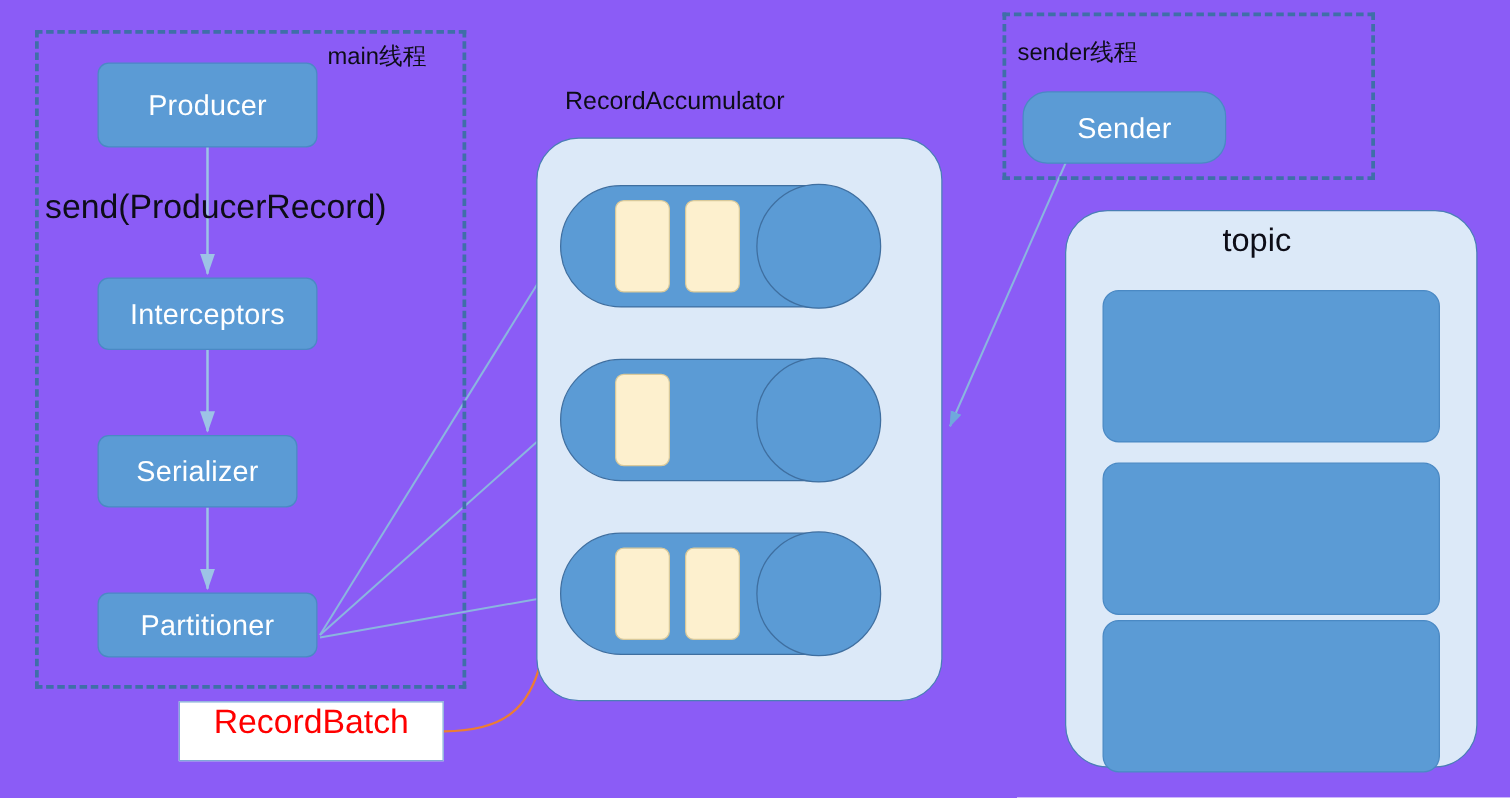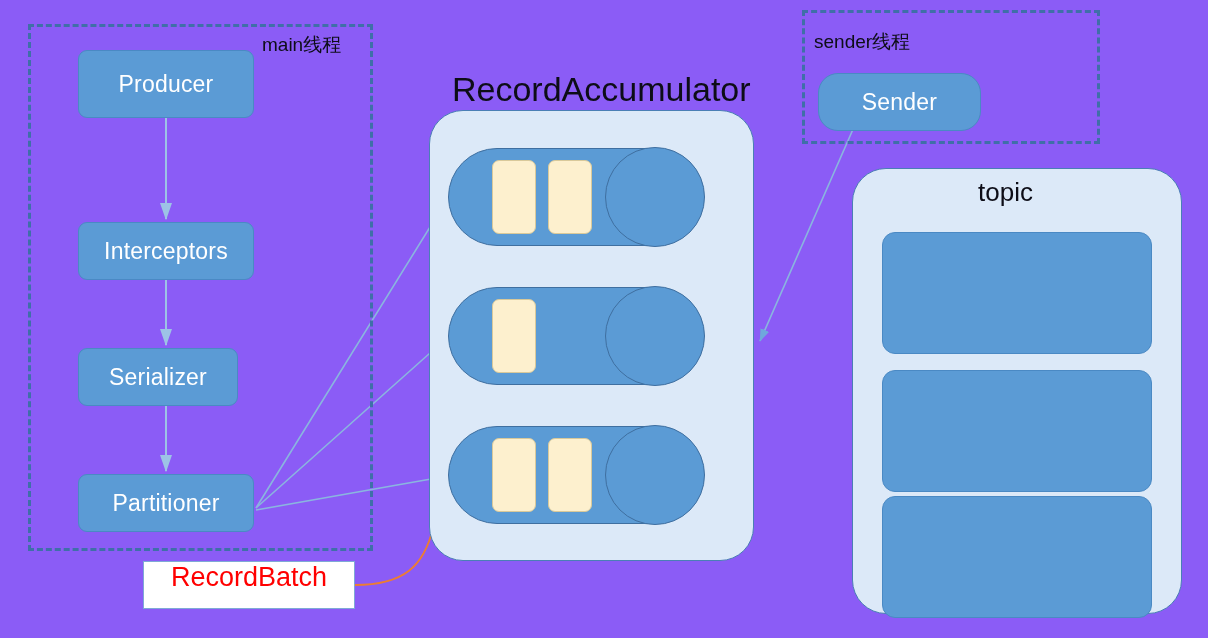--- a/index.html
+++ b/index.html
@@ -65,39 +65,39 @@
     display: flex;
     align-items: center;
     justify-content: center;
     font-size: 23px;
     letter-spacing: 0.2px;
     white-space: nowrap;
   }
   #box-producer     { left: 78px;  top: 50px;  width: 176px; height: 68px; justify-content: center; }
   #box-interceptors { left: 78px;  top: 222px; width: 176px; height: 58px; }
   #box-serializer   { left: 78px;  top: 348px; width: 160px; height: 58px; }
-  #box-partitioner  { left: 78px;  top: 474px; width: 176px; height: 58px; }
+  #box-partitioner  { left: 78px;  top: 474px; width: 176px; height: 52px; }
   #box-sender       { left: 818px; top: 73px;  width: 163px; height: 58px; border-radius: 20px; }
 
   
   .plain-label {
     position: absolute;
     font-size: 26px;
     color: #0d0d17;
     white-space: nowrap;
   }
   #send-label {
     left: 36px;
     top: 150px;
     font-size: 27px;
   }
   #accumulator-title {
     left: 452px;
     top: 70px;
-    font-size: 34px;
+    font-size: 20px;
     text-align: right;
   }
   #topic-title {
     left: 978px;
     top: 177px;
     font-size: 26px;
   }
 
   
   .panel {
@@ -242,20 +242,21 @@
     <path d="M355,585 C404,585 424,566 433,528 C444,482 452,466 487,477" fill="none" stroke="#ED7D31" stroke-width="1.8" marker-end="url(#arrow-orange)"></path>
   </svg>
 
   <div class="thread-box" id="main-thread-box"></div>
   <div class="thread-label" id="main-thread-label">main线程</div>
 
   <div class="blue-box" id="box-producer">
     <span>Producer</span>
   </div>
 
+  <div class="plain-label" id="send-label">send(ProducerRecord)</div>
 
   <div class="blue-box" id="box-interceptors">
     <span>Interceptors</span>
   </div>
 
   <div class="blue-box" id="box-serializer">
     <span>Serializer</span>
   </div>
 
   <div class="blue-box" id="box-partitioner">

